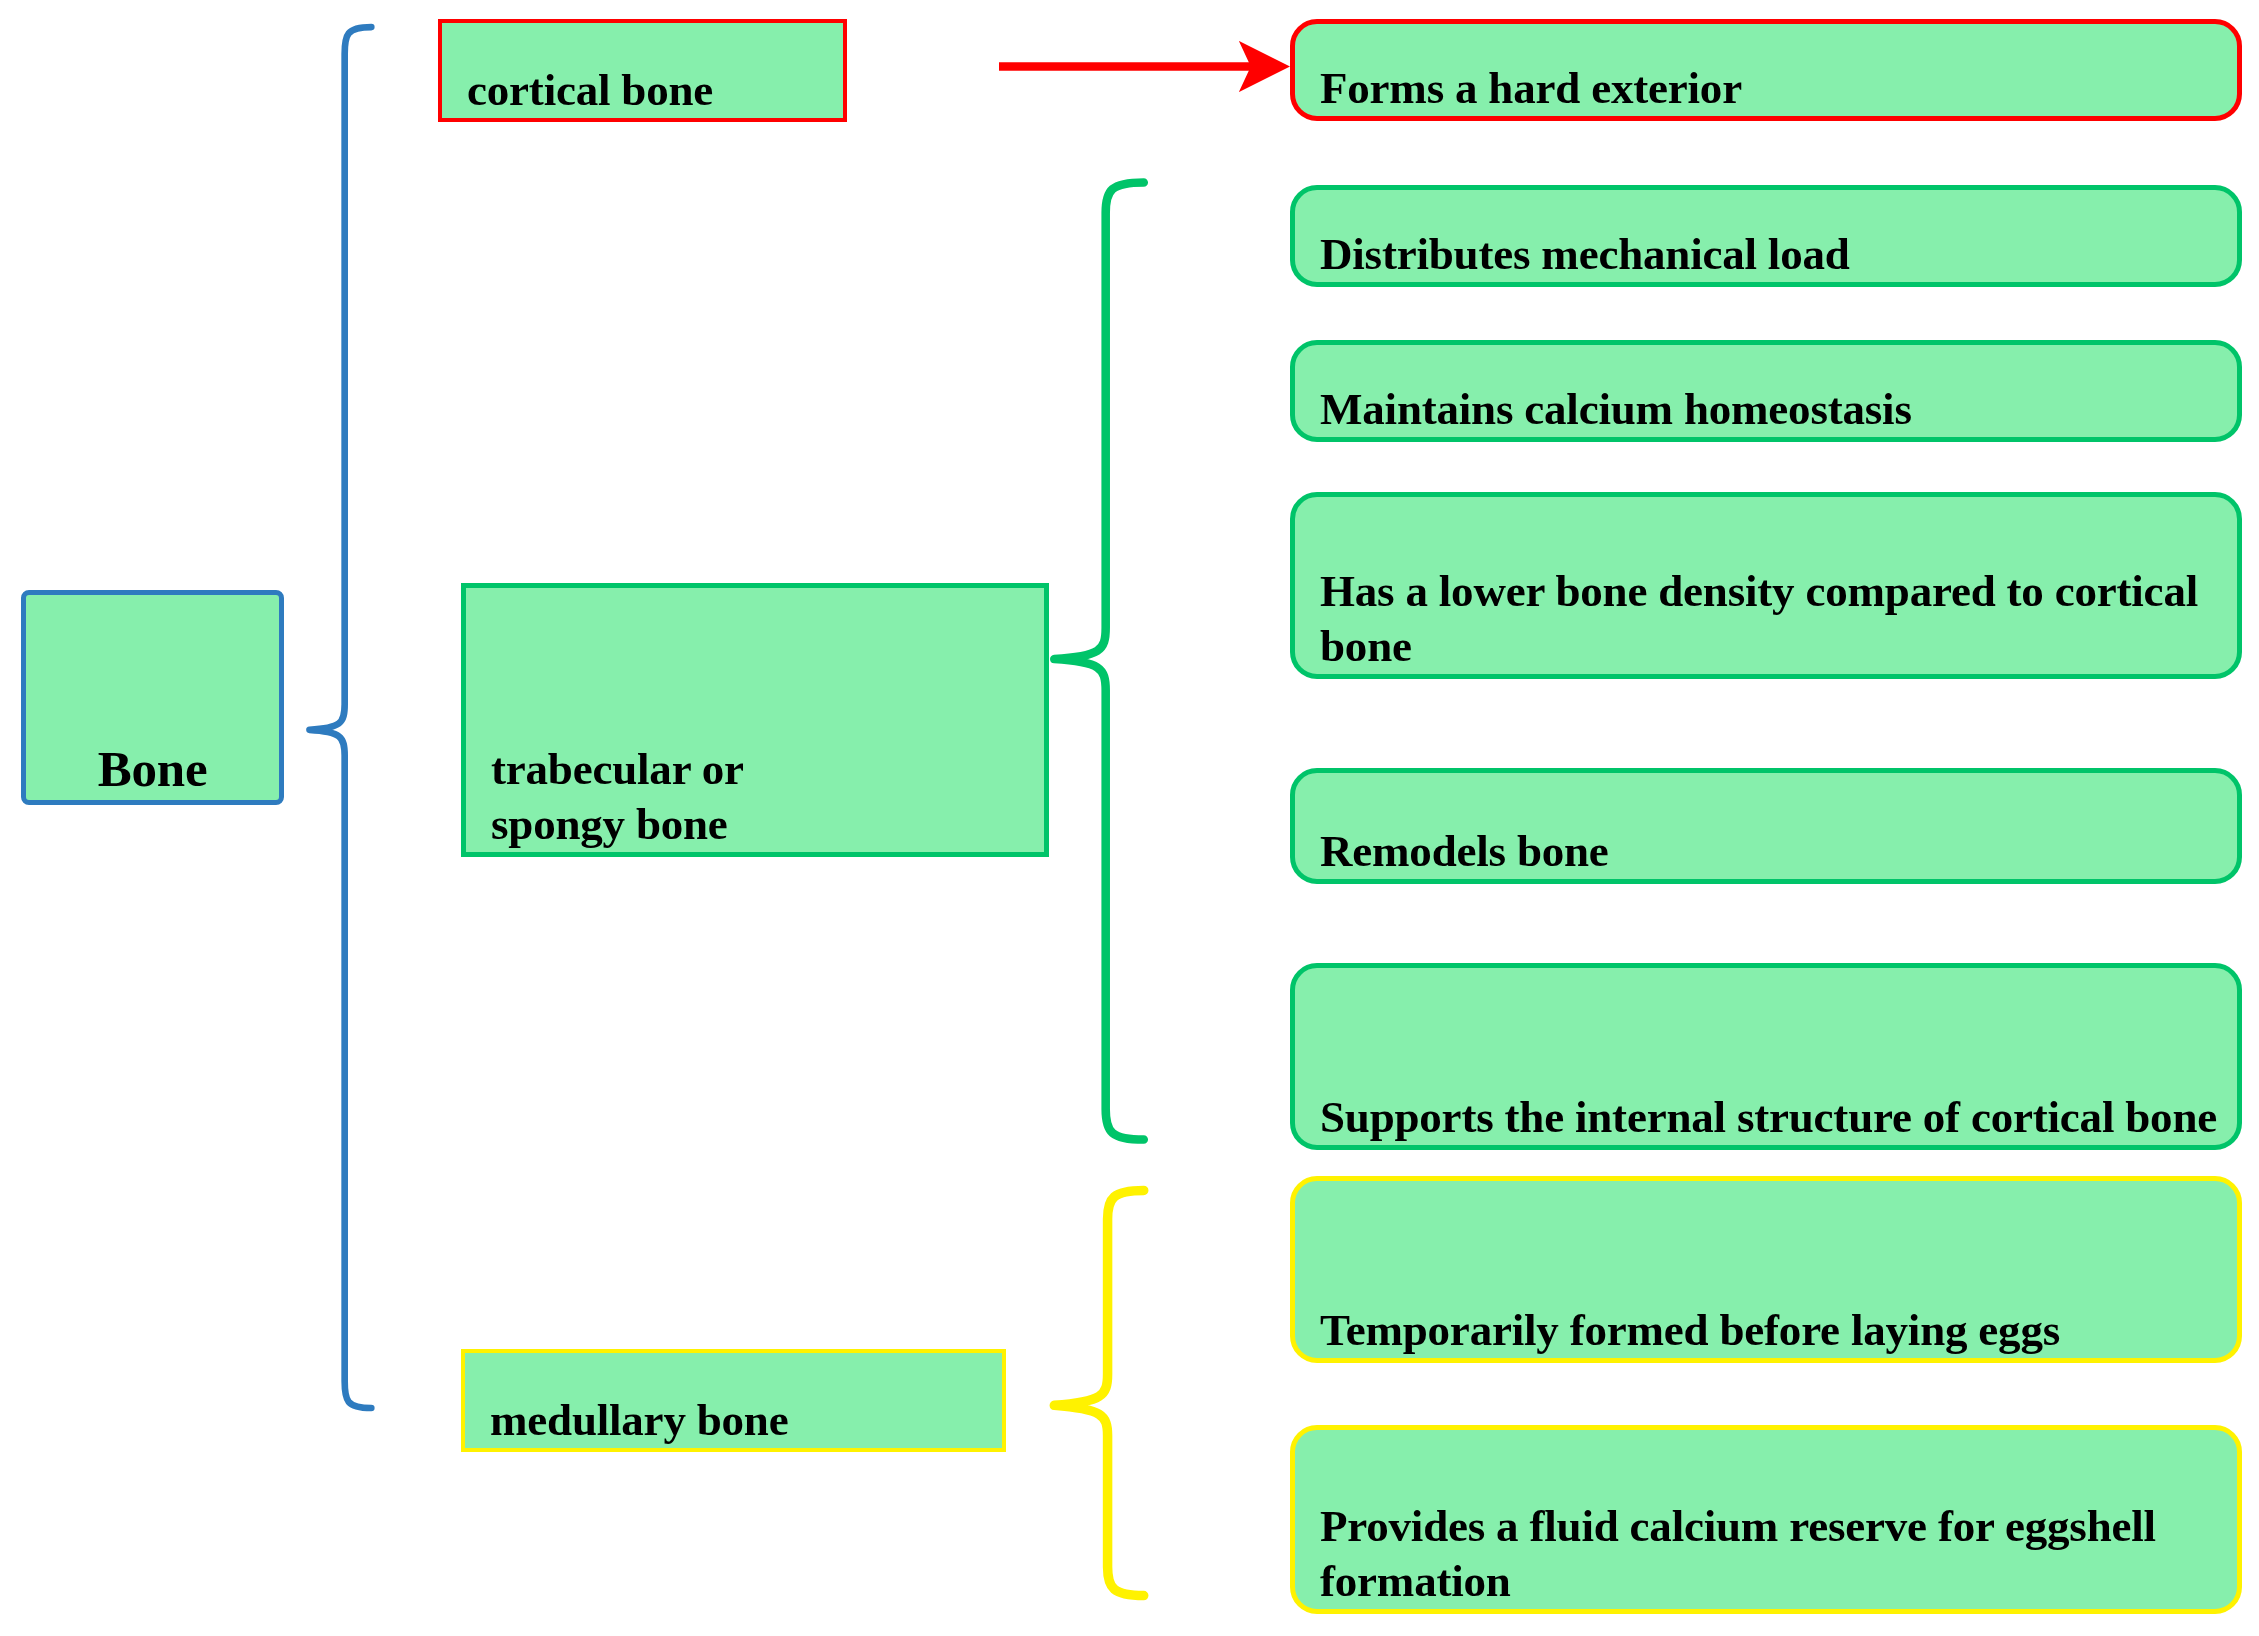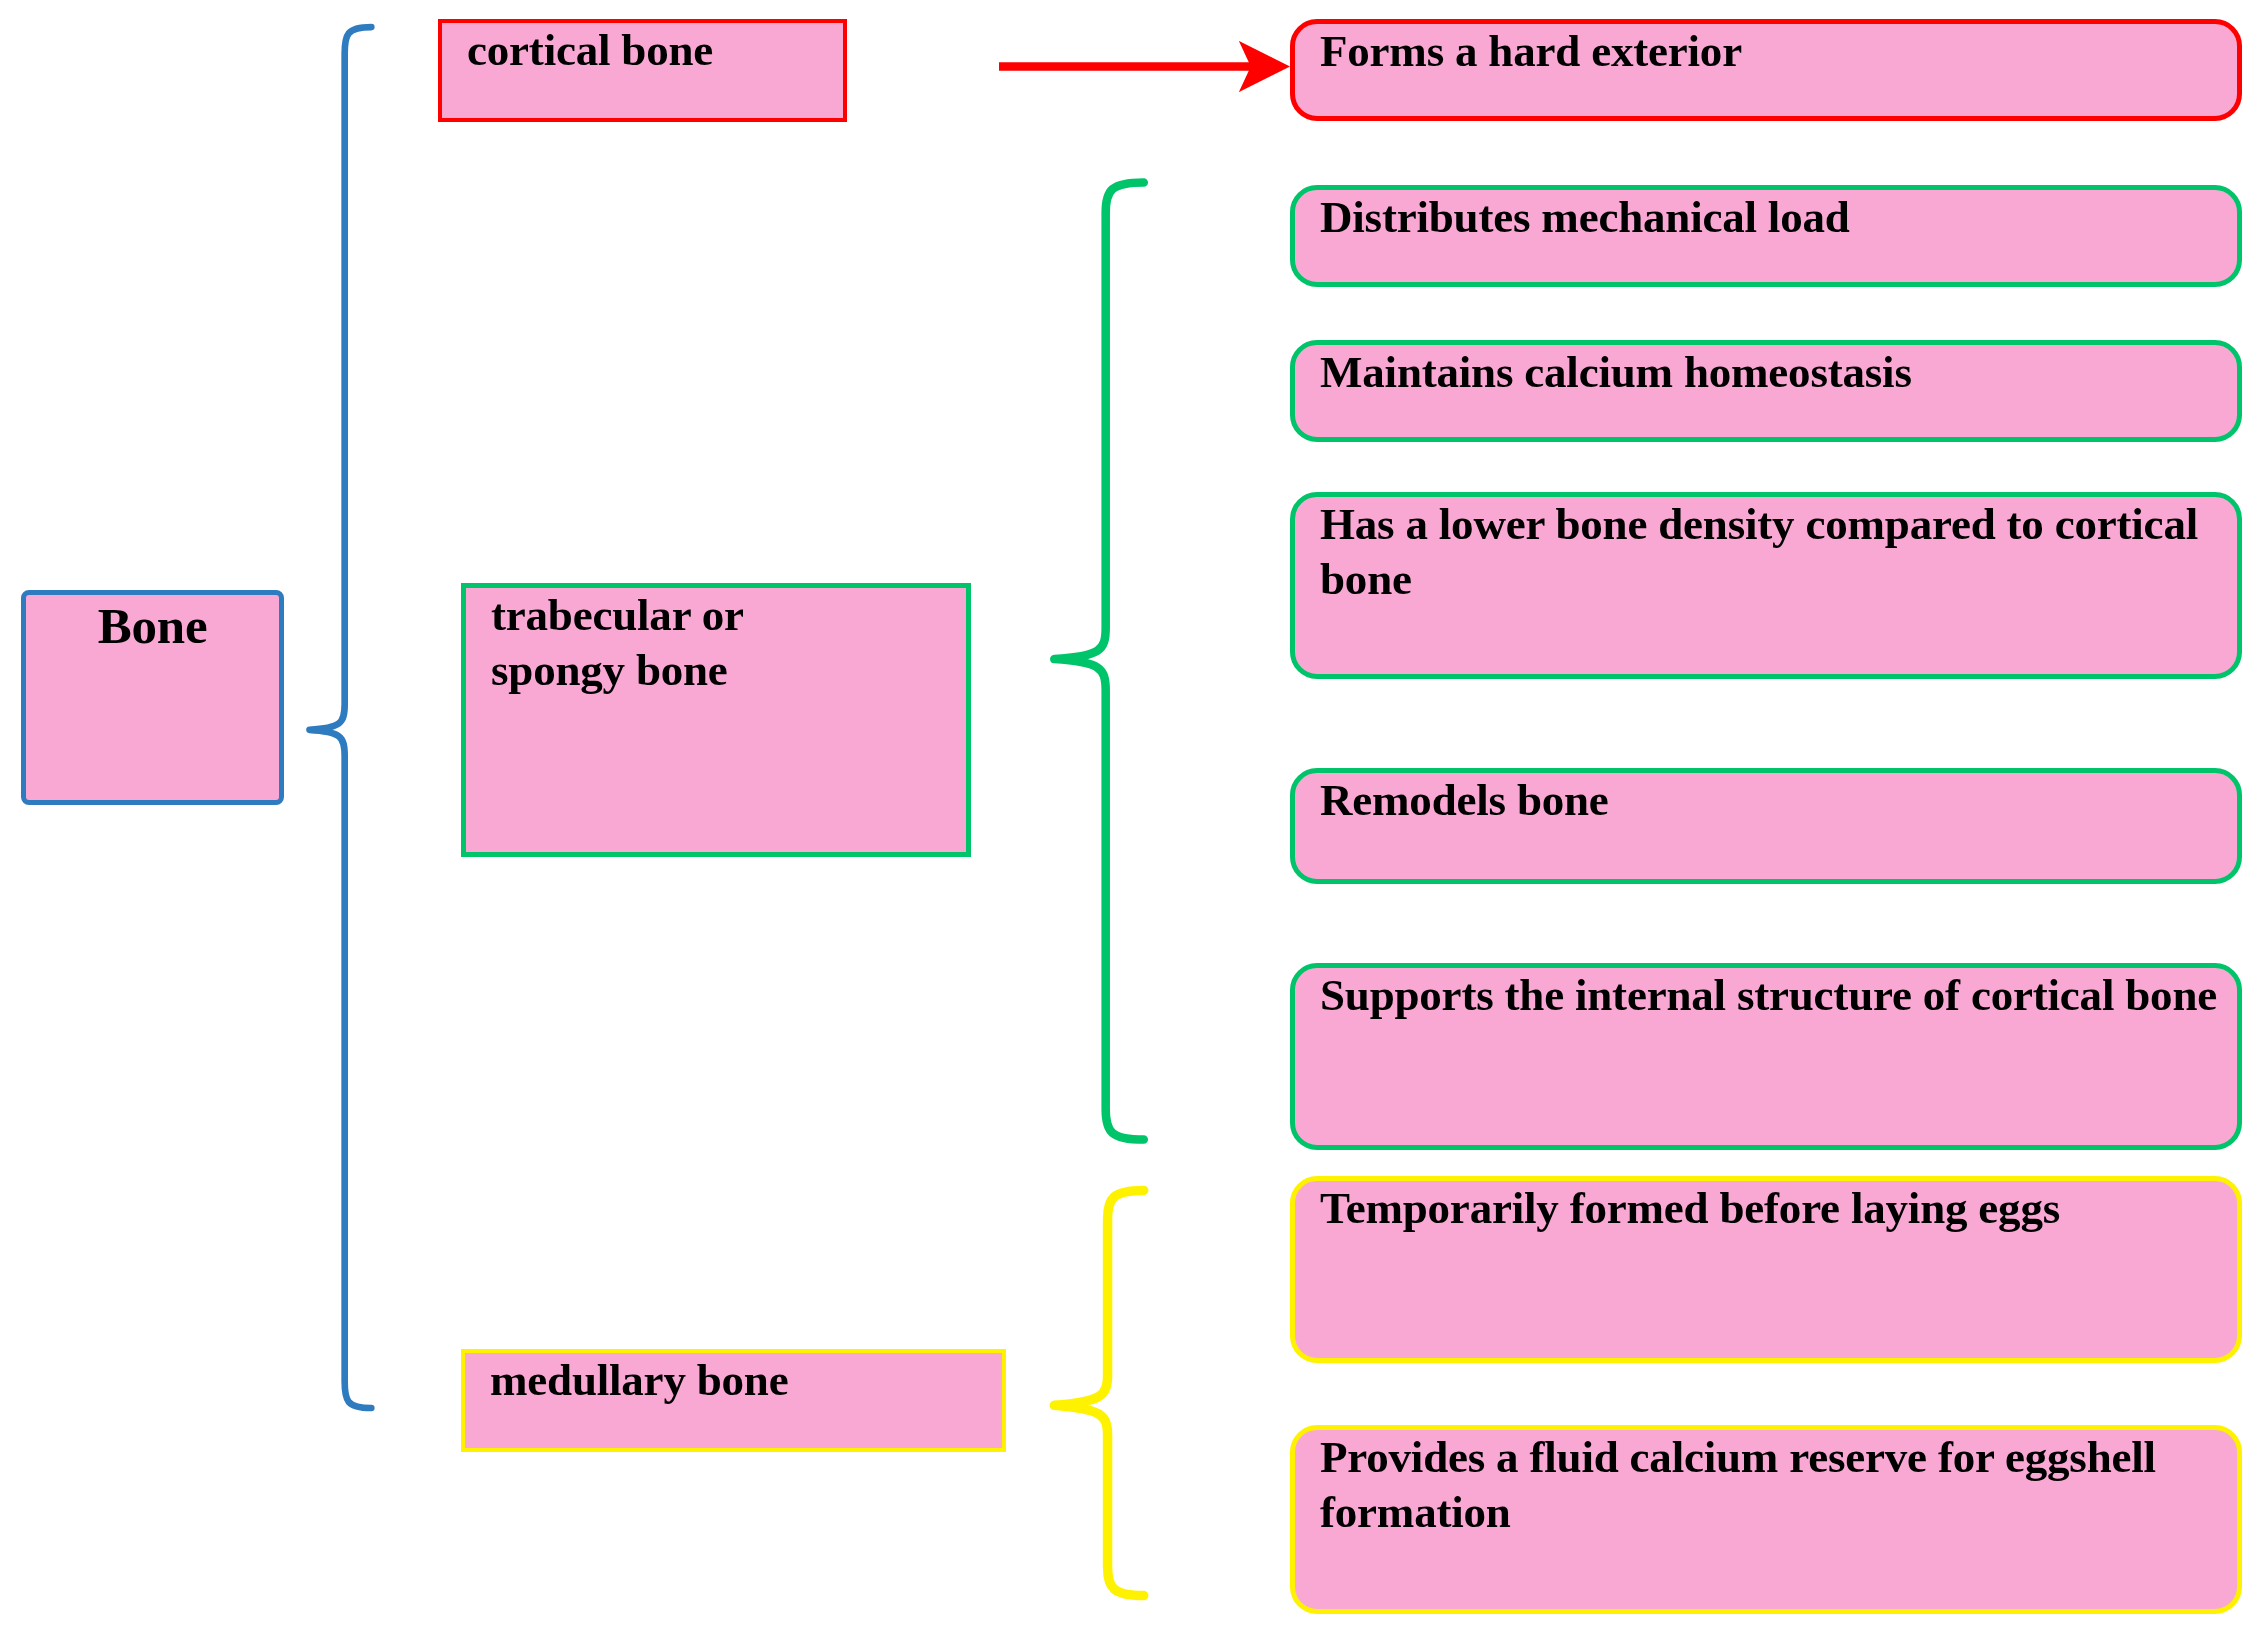--- a/index.html
+++ b/index.html
@@ -12,23 +12,23 @@
     position: relative;
     width: 2260px;
     height: 1637px;
     background: #ffffff;
     overflow: hidden;
     font-family: "Liberation Serif", "DejaVu Serif", serif;
   }
   .node {
     position: absolute;
     box-sizing: border-box;
-    background: #f9a8d4;
+    background: #86efac;
     display: flex;
-    align-items: flex-start;
+    align-items: flex-end;
     justify-content: flex-start;
   }
   .node .label {
     font-weight: bold;
     color: #000000;
     line-height: 1.22;
     padding-left: 25px;
     padding-right: 9.5px;
     letter-spacing: -0.2px;
   }
@@ -50,21 +50,21 @@
   
   .mid-node { left: 461px; }
   #mid-cortical {
     top: 19px; width: 409px; height: 103px;
     border: 4.8px solid #FF0000;
     left: 438px;
   }
   #mid-cortical .label { font-size: 45px; }
 
   #mid-trabecular {
-    top: 583px; width: 510px; height: 274px;
+    top: 583px; width: 588px; height: 274px;
     border: 5.7px solid #00C469;
   }
   #mid-trabecular .label { font-size: 45px; }
 
   #mid-medullary {
     top: 1349px; width: 545px; height: 103px;
     border: 4.8px solid #FFF200;
   }
   #mid-medullary .label { font-size: 45px; }
 

